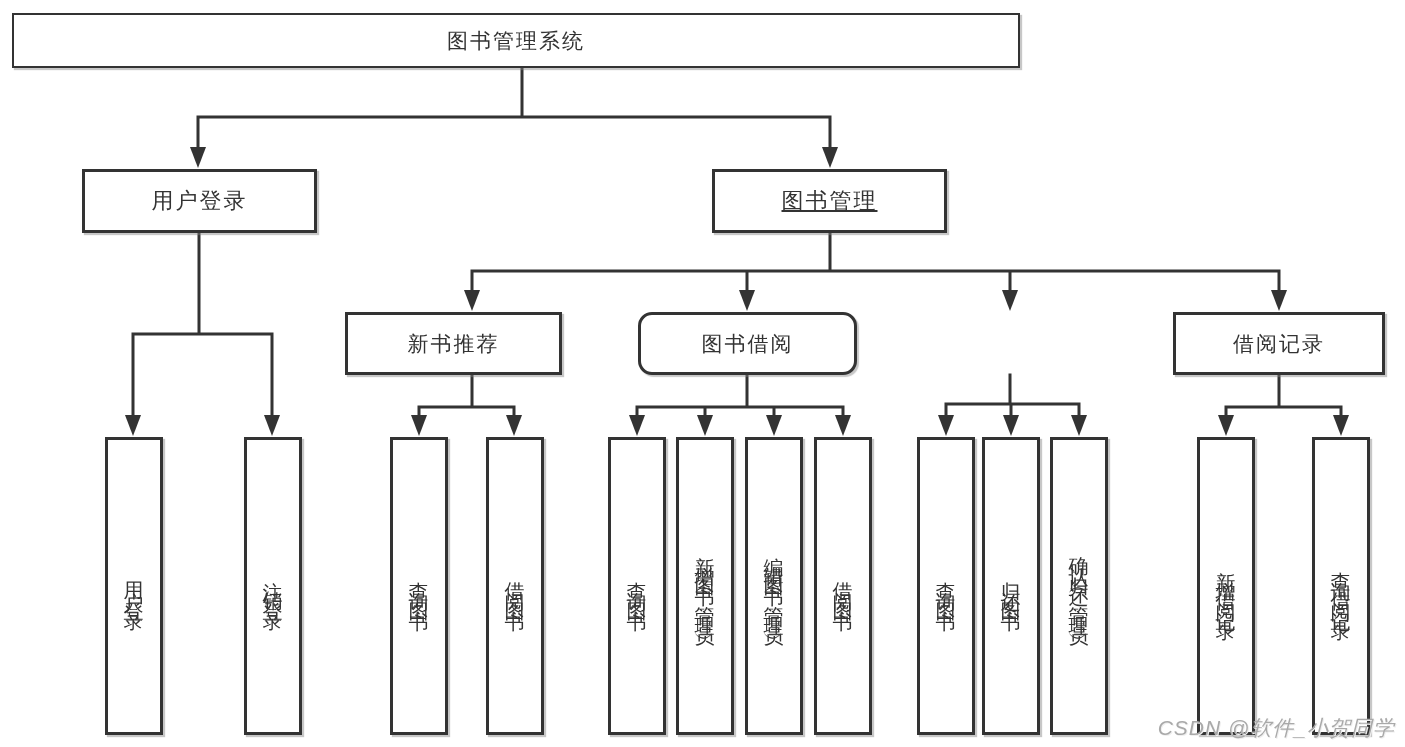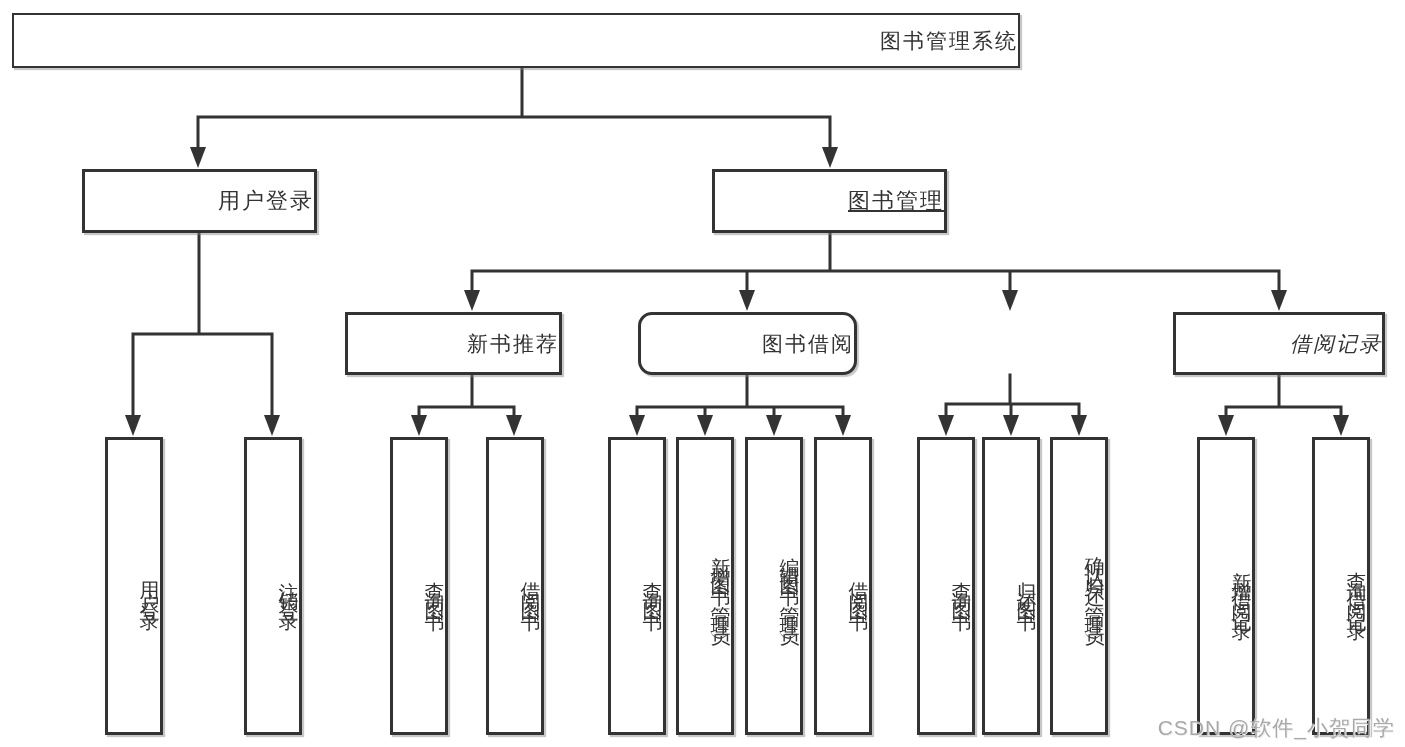--- a/index.html
+++ b/index.html
@@ -4,35 +4,35 @@
 <style>
   html,body{margin:0;padding:0;background:#ffffff;}
   .canvas{
     position:relative;width:1405px;height:747px;background:#ffffff;
     font-family:"Liberation Sans","DejaVu Sans",sans-serif;overflow:hidden;
   }
   .conn{position:absolute;left:0;top:0;pointer-events:none;}
   .box{
     position:absolute;box-sizing:border-box;background:#ffffff;
     border:3px solid #333333;color:#333333;
-    display:flex;align-items:center;justify-content:flex-end;
+    display:flex;align-items:center;justify-content:center;
     box-shadow:2px 2px 1px rgba(130,130,130,0.45);
   }
   .root-box{border-width:2px;}
   .h-label{font-size:21px;letter-spacing:2px;white-space:nowrap;}
   .root-box .h-label{font-size:21px;}
   .l2-box .h-label{font-size:22px;}
   .v-label{
     writing-mode:vertical-rl;text-orientation:mixed;
     font-size:20px;letter-spacing:10px;line-height:1;white-space:nowrap;
   }
   .watermark{
     position:absolute;right:10px;bottom:5px;z-index:6;
     font-size:21px;color:#a9a9a9;letter-spacing:1px;
-    text-shadow:1px 1px 0 #efefef;white-space:nowrap;
+    text-shadow:1px 1px 0 #efefef;white-space:nowrap;font-style:italic;
   }
 </style>
 </head>
 <body>
 
 <div class="canvas">
 
   <svg class="conn" width="1405" height="747" viewBox="0 0 1405 747">
     <path fill="none" stroke="#333333" stroke-width="3" stroke-linecap="square" d="M522 68 V117
          M198 117 H830
@@ -85,21 +85,21 @@
   <div class="box l2-box" style="left:712px;top:169px;width:235px;height:64px;text-decoration:underline;">
     <span class="h-label">图书管理</span>
   </div>
 
   <div class="box l3-box" style="left:345px;top:312px;width:217px;height:63px;">
     <span class="h-label">新书推荐</span>
   </div>
   <div class="box l3-box" style="left:638px;top:312px;width:219px;height:63px;border-radius:14px;">
     <span class="h-label">图书借阅</span>
   </div>
-  <div class="box l3-box" style="left:1173px;top:312px;width:212px;height:63px;font-style:italic;">
+  <div class="box l3-box" style="left:1173px;top:312px;width:212px;height:63px;">
     <span class="h-label">借阅记录</span>
   </div>
 
   <div class="box v-box" style="left:105px;top:437px;width:58px;height:298px;">
     <span class="v-label">用户登录</span>
   </div>
   <div class="box v-box" style="left:244px;top:437px;width:58px;height:298px;">
     <span class="v-label">注销登录</span>
   </div>
   <div class="box v-box" style="left:390px;top:437px;width:58px;height:298px;">

